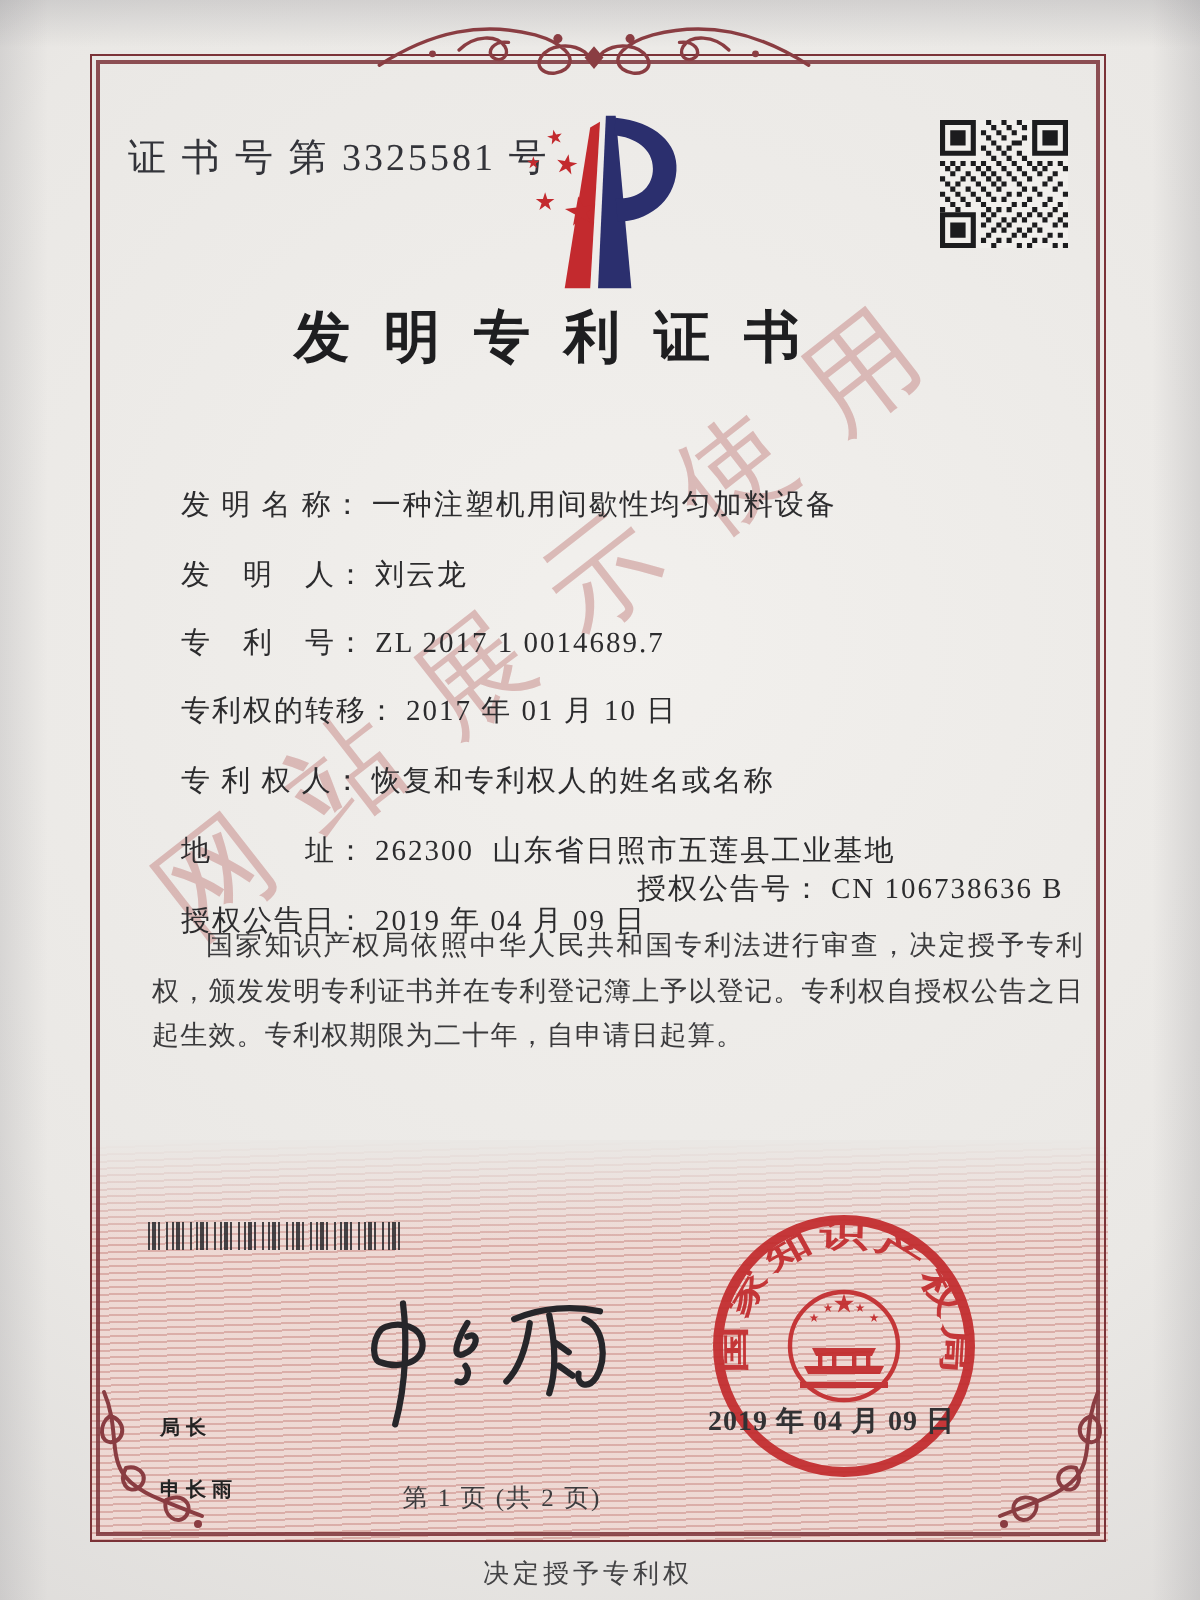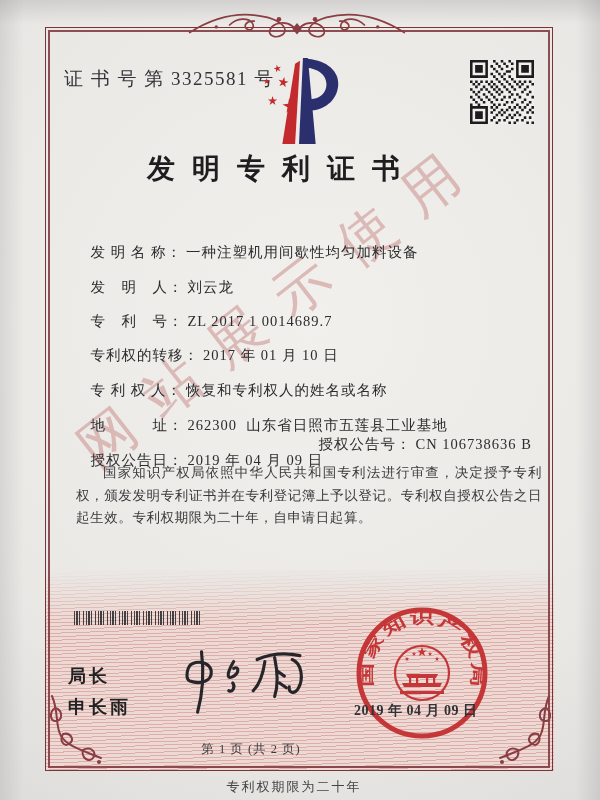--- a/index.html
+++ b/index.html
@@ -32,23 +32,23 @@
   .row{position:absolute;left:72px;font-size:14.5px;color:#2c2c2e;
     letter-spacing:1px;white-space:pre;font-weight:500;}
   .row .val{margin-left:4px;}
   .para-box{position:absolute;left:76px;top:462px;width:466px;}
   .para-box p{margin:0;font-size:13.5px;line-height:22.6px;letter-spacing:.6px;
     color:#3a3a3c;text-align:justify;text-indent:2em;}
   .barcode{position:absolute;left:74px;top:611px;width:128px;height:14px;
     background:repeating-linear-gradient(90deg,#26262a 0 1px,transparent 1px 2px,
       #26262a 2px 4px,transparent 4px 5px,#26262a 5px 6px,transparent 6px 9px,
       #26262a 9px 10px,transparent 10px 12px);opacity:.85;}
-  .director-title,.director-name{position:absolute;left:68px;
+  .director-title,.director-name{position:absolute;left:80px;
     font-family:"Liberation Sans","DejaVu Sans",sans-serif;
-    font-weight:700;font-size:18px;letter-spacing:3px;color:#222;}
+    font-weight:700;font-size:10px;letter-spacing:3px;color:#222;margin-top:43px;}
   .director-title{top:664px;}
   .director-name{top:695px;}
   .signature{position:absolute;left:176px;top:642px;width:168px;height:78px;}
   .seal{position:absolute;left:348px;top:597px;width:148px;height:152px;opacity:.92;}
   .seal-date{position:absolute;left:354px;top:702px;font-size:14px;font-weight:600;
     letter-spacing:.5px;color:#323234;white-space:pre;}
   .page-ind{position:absolute;left:46px;top:741px;width:410px;text-align:center;
     font-size:12.5px;letter-spacing:1px;color:#3c3c3e;white-space:pre;}
   .back-note{position:absolute;left:0;top:778px;width:588px;text-align:center;
     font-size:13px;letter-spacing:2px;color:#434345;}
@@ -216,15 +216,15 @@
     <g fill="none" stroke="#8a3d42" stroke-width="2" stroke-linecap="round">
       <path d="M5,2 C12,18 8,32 14,42 C20,52 34,56 54,64"></path>
       <path d="M8,14 C16,16 16,26 9,27 C3,28 2,18 8,14"></path>
       <path d="M16,40 C24,38 28,46 22,50 C17,53 12,47 16,40"></path>
       <path d="M36,56 C44,52 50,58 46,64 C42,69 34,64 36,56"></path>
       <circle cx="52" cy="68" r="2" fill="#8a3d42" stroke="none"></circle>
     </g>
   </svg>
 
   <div class="page-ind">第 1 页 (共 2 页)</div>
-  <div class="back-note">专利权期限为二十年</div>
+  <div class="back-note">决定授予专利权</div>
 
 </div>
 
 </body></html>

